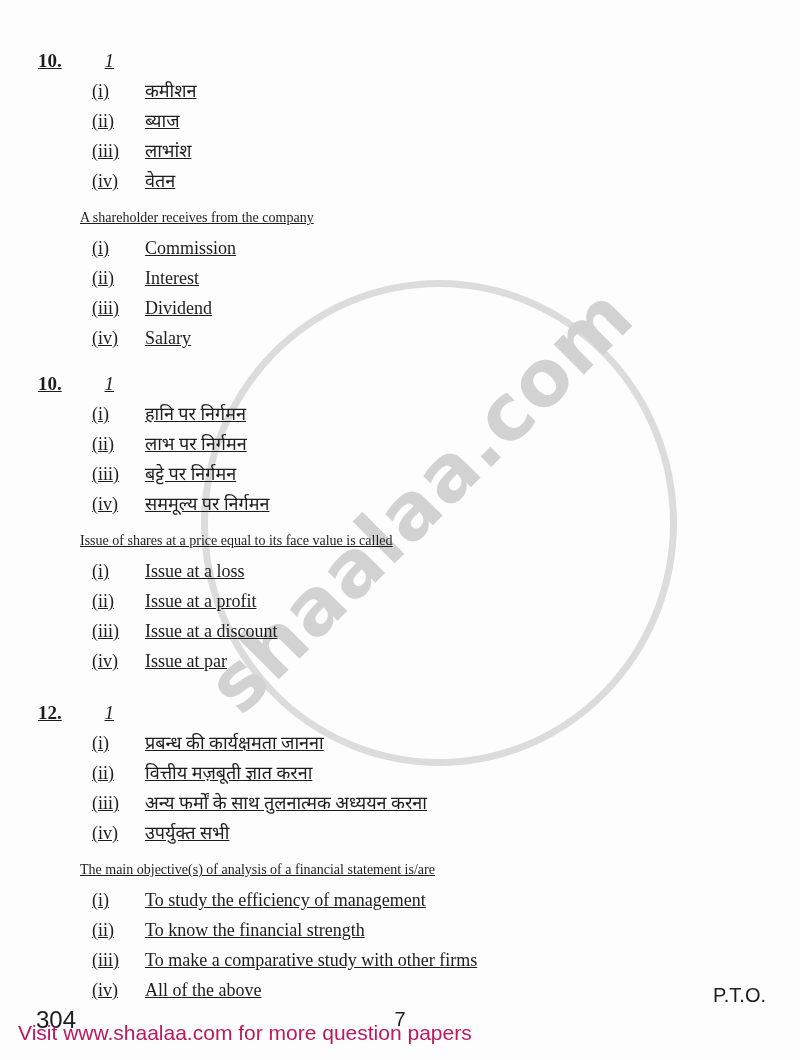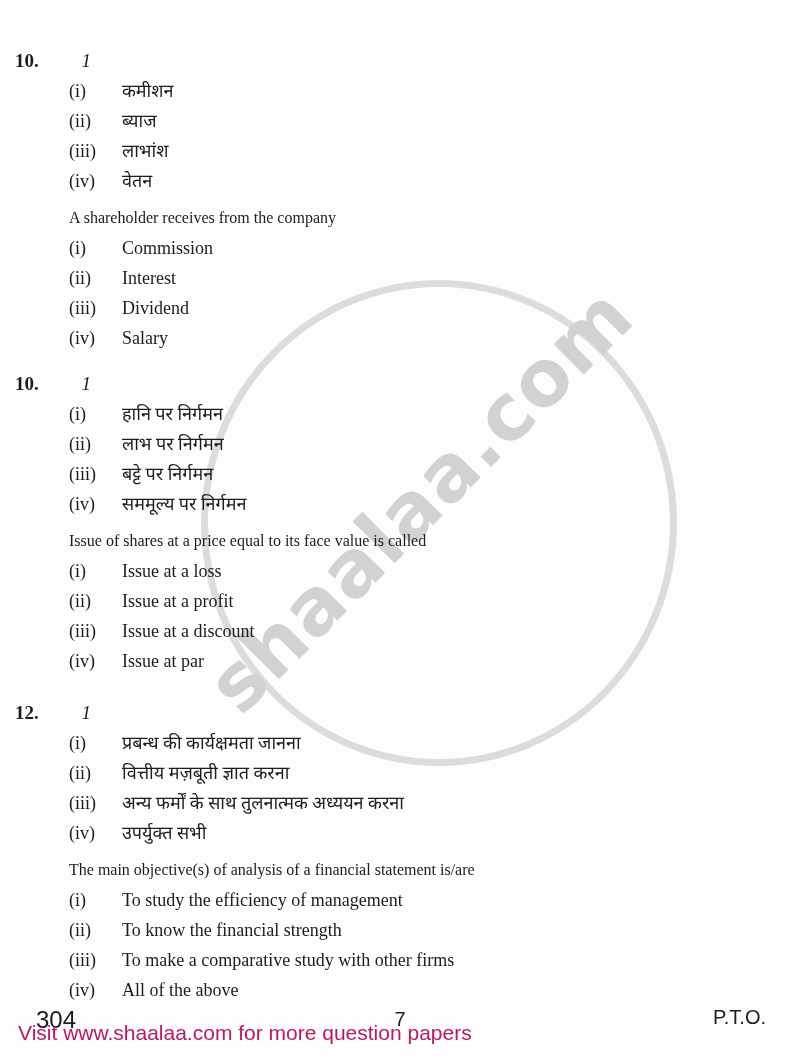--- a/index.html
+++ b/index.html
@@ -20,38 +20,38 @@
   }
   .wm-text{
     position:absolute;left:120px;top:445px;width:600px;height:110px;
     line-height:110px;text-align:center;
     font-family:"DejaVu Sans","Liberation Sans",sans-serif;
     font-weight:bold;font-size:78px;letter-spacing:1px;
     color:#d2d2d2;
     transform:rotate(-45deg);
   }
   
-  .content{position:relative;z-index:1;padding:48px 40px 0 15px;}
+  .content{position:relative;z-index:1;padding:48px 40px 0 38px;text-decoration:underline;}
   .row{display:flex;height:30px;line-height:26px;}
   .qhead .qnum{width:54px;font-weight:bold;font-size:19px;}
   .qhead .qtext{flex:1;font-size:19px;}
   .qhead .marks{width:22px;text-align:right;font-style:italic;font-size:19px;}
   .opt{margin-left:54px;}
   .opt .optnum{width:53px;font-size:18px;}
   .opt .opttext{flex:1;font-size:18px;}
   .hindi{font-size:19px;}
-  .eng-head{margin-left:54px;margin-top:7px;font-size:16px;}
+  .eng-head{margin-left:42px;margin-top:7px;font-size:14px;}
   .q11{margin-top:16px;}
   .q12{margin-top:22px;}
   
   .footer{position:absolute;left:0;top:0;width:100%;z-index:2;
           font-family:"Liberation Sans","DejaVu Sans",sans-serif;}
   .f-code{position:absolute;left:36px;top:1006px;font-size:24px;}
   .f-page{position:absolute;left:0;top:1008px;width:800px;text-align:center;font-size:20px;}
-  .f-pto{position:absolute;right:34px;top:1006px;font-size:20px;}
+  .f-pto{position:absolute;right:34px;top:984px;font-size:20px;}
   .f-promo{position:absolute;left:18px;top:1021px;font-size:21px;color:#be185d;}
 </style>
 </head>
 <body>
 
 <div class="page">
 
   <div class="watermark">
     <div class="wm-circle"></div>
     <div class="wm-text">shaalaa.com</div>

